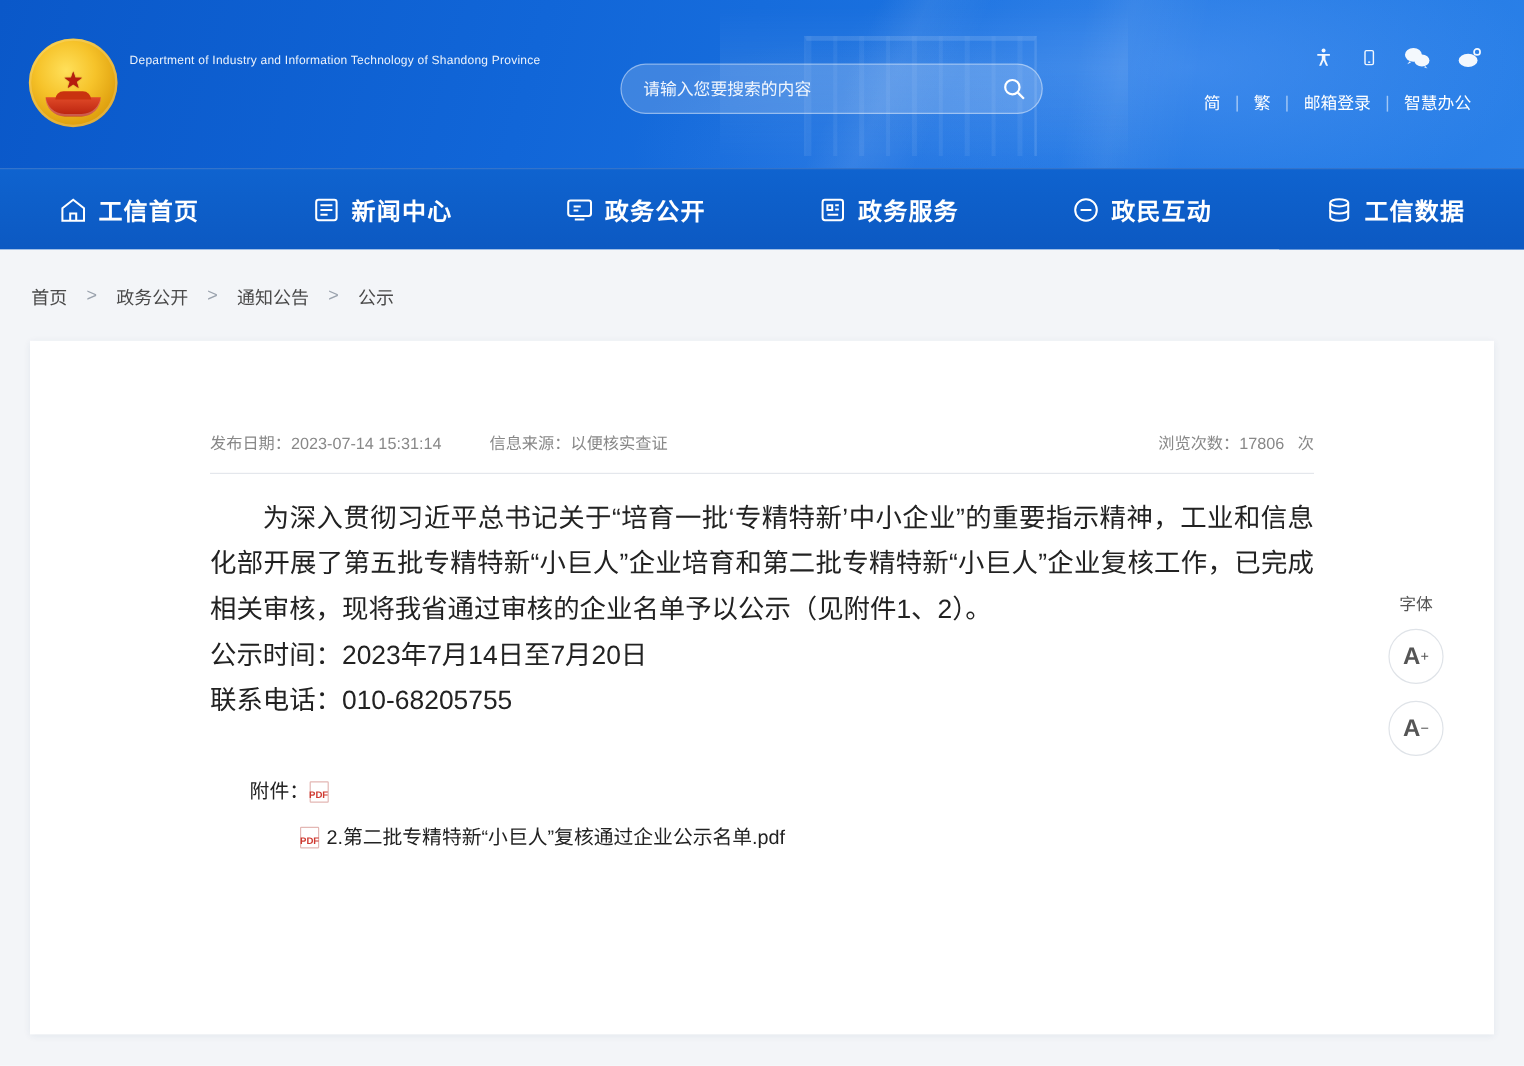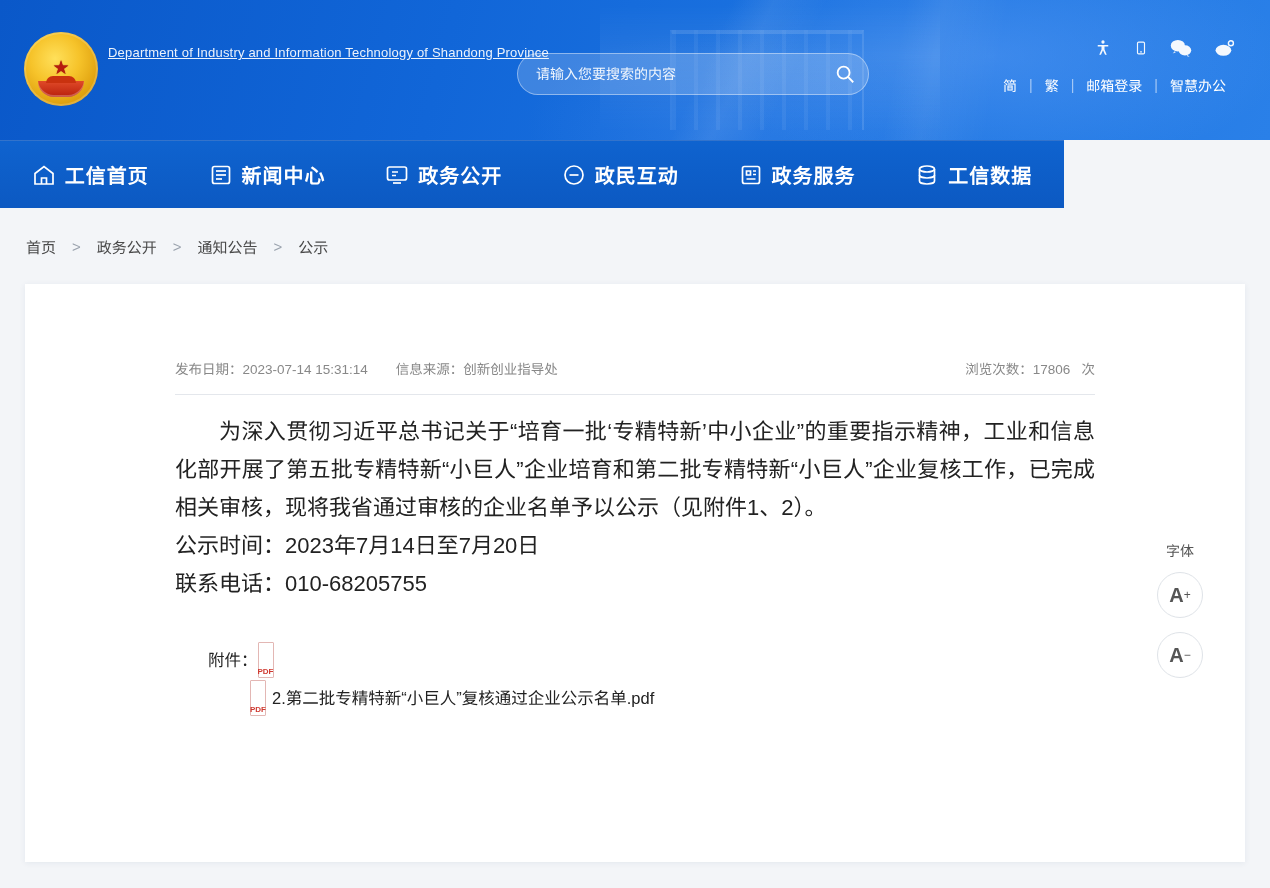--- a/index.html
+++ b/index.html
@@ -75,22 +75,22 @@
   .site-title {
     position: absolute; left: 108px; top: 38px;
     color: #fff;
   }
   .site-title .cn {
     font-size: 33px; font-weight: bold; letter-spacing: 2px;
     line-height: 38px;
     text-shadow: 0 1px 3px rgba(0,0,0,0.22);
   }
   .site-title .en {
-    font-size: 13px; color: rgba(255,255,255,0.92);
-    letter-spacing: .2px; margin-top: 7px; text-decoration: underline;
+    font-size: 10px; color: rgba(255,255,255,0.92);
+    letter-spacing: .2px; margin-top: 7px;
   }
 
   .search-box {
     position: absolute; left: 517px; top: 53px;
     width: 352px; height: 42px;
     background: rgba(255,255,255,0.18);
     border: 1px solid rgba(255,255,255,0.42);
     border-radius: 21px;
     display: flex; align-items: center;
   }
@@ -117,21 +117,21 @@
   .top-links {
     position: absolute; right: 32px; top: 75px;
     display: flex; align-items: center; gap: 0;
     color: #fff; font-size: 14px;
   }
   .top-links a { color: #fff; text-decoration: none; padding: 0 12px; cursor: pointer; }
   .top-links .sep { color: rgba(255,255,255,0.55); }
 
   
   .nav {
-    width: 1064px; height: 68px;
+    width: 1270px; height: 68px;
     background: linear-gradient(180deg, #0f63cf 0%, #0c59c2 100%);
     border-top: 1px solid rgba(255,255,255,0.16);
     display: flex; align-items: center;
     padding: 0 22px;
     gap: 40px;
   }
   .nav .nav-item {
     flex: 1;
     display: flex; align-items: center; justify-content: center;
     gap: 9px;
@@ -169,21 +169,21 @@
     text-align: center;
     font-size: 28px; font-weight: bold; color: #1a1a1a;
     line-height: 50px; letter-spacing: .5px;
   }
   .meta {
     margin-top: 26px;
     display: flex; align-items: center;
     font-size: 13.5px; color: #888;
     padding-bottom: 16px;
   }
-  .meta .m1 { margin-right: 28px; }
+  .meta .m1 { margin-right: 40px; }
   .meta .m2 { }
   .meta .m3 { margin-left: auto; }
   .meta .mval { color: #888; }
   .rule { border-top: 1px solid #e4e7ec; }
 
   .body-text {
     padding-top: 18px;
     font-size: 22px;
     line-height: 38px;
     color: #222;
@@ -194,39 +194,39 @@
 
   .attach {
     margin-top: 38px;
     font-size: 16.5px; line-height: 38px; color: #222;
     padding-left: 2em;
   }
   .attach .arow { display: flex; align-items: center; }
   .attach .alabel { white-space: nowrap; text-align: right; }
   .attach .alink { color: #222; text-decoration: none; cursor: pointer; }
   .attach .pdf-icon {
-    display: inline-flex; width: 16px; height: 36px; margin: 0 6px 0 0;
+    display: inline-flex; width: 16px; height: 18px; margin: 0 6px 0 0;
     position: relative; flex: none;
   }
   .attach .pdf-icon i {
     position: absolute; inset: 0;
     background: #fff; border: 1px solid #e3b7b4;
     border-radius: 1px;
   }
   .attach .pdf-icon b {
     position: absolute; left: 0; bottom: 2px; right: 0;
     text-align: center; font-size: 8px; color: #cf3a31;
     font-weight: bold; font-style: normal; line-height: 8px;
   }
   .attach .indent2 { padding-left: 42px; }
 
   
   .fontbox {
     position: absolute; right: 34px; top: 208px;
-    width: 62px; text-align: center; margin-top: 48px;
+    width: 62px; text-align: center;
   }
   .fontbox .flabel { font-size: 14px; color: #555; margin-bottom: 12px; }
   .fontbox .fbtn {
     width: 46px; height: 46px; margin: 0 auto 14px auto;
     border: 1px solid #dfe3e8; border-radius: 50%;
     display: flex; align-items: center; justify-content: center;
     color: #555; background: #fff; cursor: pointer;
     font-size: 20px; font-weight: bold;
   }
   .fontbox .fbtn sup { font-size: 12px; font-weight: normal; }
@@ -324,35 +324,35 @@
           <rect x="2.5" y="4" width="19" height="13" rx="2"></rect>
           <path d="M8 20h8"></path>
           <path d="M7 9h6M7 12.5h4"></path>
         </svg>
     </span>
     <span>政务公开</span>
   </div>
   <div class="nav-item">
     <span class="nico">
       <svg width="24" height="24" viewBox="0 0 24 24" fill="none" stroke="#fff" stroke-width="1.7">
-          <circle cx="12" cy="12" r="9"></circle>
-          <line x1="7.5" y1="12" x2="16.5" y2="12"></line>
-        </svg>
-    </span>
-    <span>政民互动</span>
-  </div>
-  <div class="nav-item">
-    <span class="nico">
-      <svg width="24" height="24" viewBox="0 0 24 24" fill="none" stroke="#fff" stroke-width="1.7">
           <rect x="3.5" y="3.5" width="17" height="17" rx="2"></rect>
           <path d="M7.5 8h4v4h-4z"></path>
           <path d="M14 8h3M14 11.5h3M7.5 16h9"></path>
         </svg>
     </span>
     <span>政务服务</span>
+  </div>
+  <div class="nav-item">
+    <span class="nico">
+      <svg width="24" height="24" viewBox="0 0 24 24" fill="none" stroke="#fff" stroke-width="1.7">
+          <circle cx="12" cy="12" r="9"></circle>
+          <line x1="7.5" y1="12" x2="16.5" y2="12"></line>
+        </svg>
+    </span>
+    <span>政民互动</span>
   </div>
   <div class="nav-item">
     <span class="nico">
       <svg width="24" height="24" viewBox="0 0 24 24" fill="none" stroke="#fff" stroke-width="1.7">
           <ellipse cx="12" cy="6" rx="7.5" ry="3"></ellipse>
           <path d="M4.5 6v12c0 1.7 3.4 3 7.5 3s7.5-1.3 7.5-3V6"></path>
           <path d="M4.5 12c0 1.7 3.4 3 7.5 3s7.5-1.3 7.5-3"></path>
         </svg>
     </span>
     <span>工信数据</span>
@@ -385,21 +385,21 @@
     </div>
   </div>
 
   <div class="article">
 
     <div class="meta">
       <div class="m1">
         <span>发布日期：</span><span class="mval">2023-07-14 15:31:14</span>
       </div>
       <div class="m2">
-        <span>信息来源：</span><span class="mval">创新创业指导处</span>
+        <span>信息来源：</span><span class="mval">以便核实查证</span>
       </div>
       <div class="m3">
         <span>浏览次数：</span><span class="mval">17806</span>&nbsp;&nbsp;&nbsp;<span>次</span>
       </div>
     </div>
     <div class="rule"></div>
 
     <div class="body-text">
       <p>为深入贯彻习近平总书记关于“培育一批‘专精特新’中小企业”的重要指示精神，工业和信息化部开展了第五批专精特新“小巨人”企业培育和第二批专精特新“小巨人”企业复核工作，已完成相关审核，现将我省通过审核的企业名单予以公示（见附件1、2）。</p>
       <p class="noindent">公示时间：2023年7月14日至7月20日</p>

